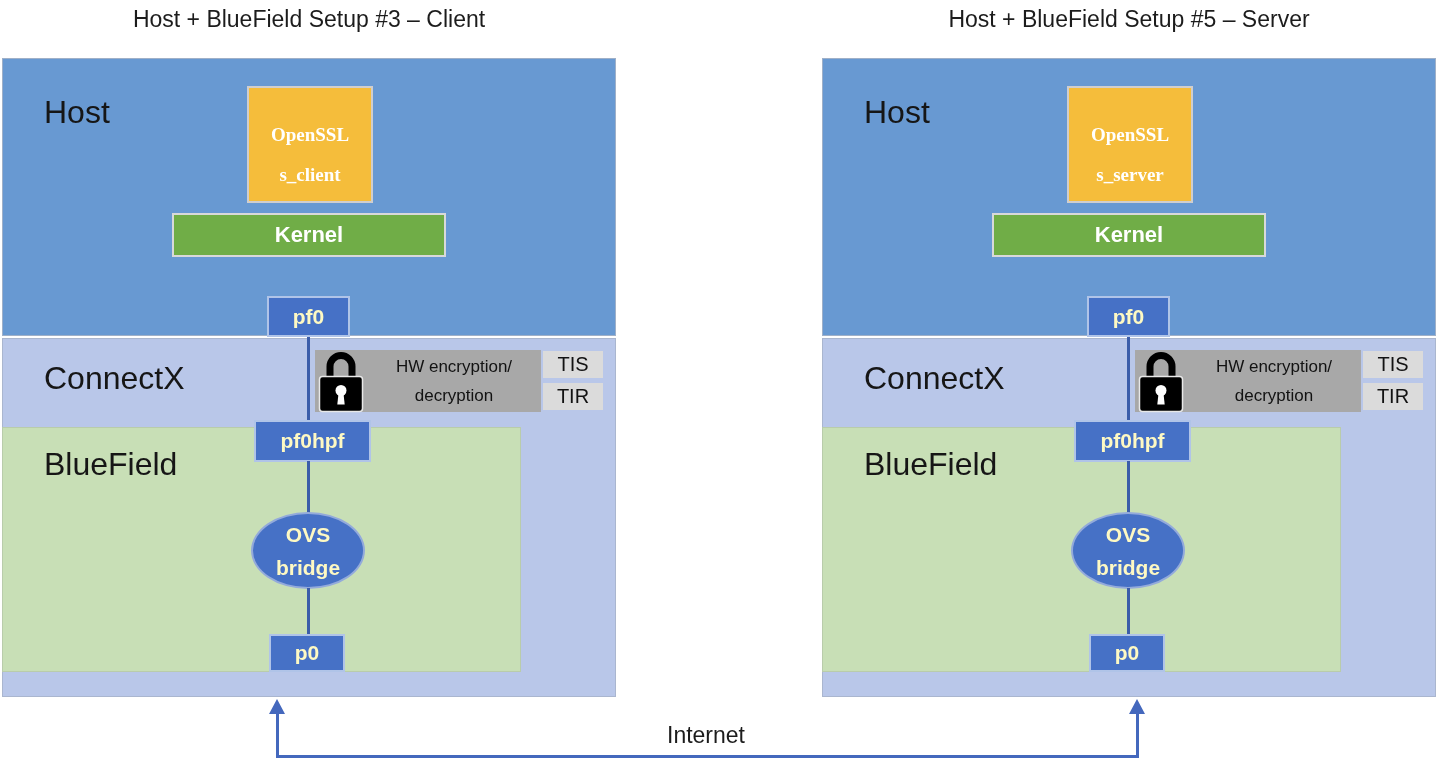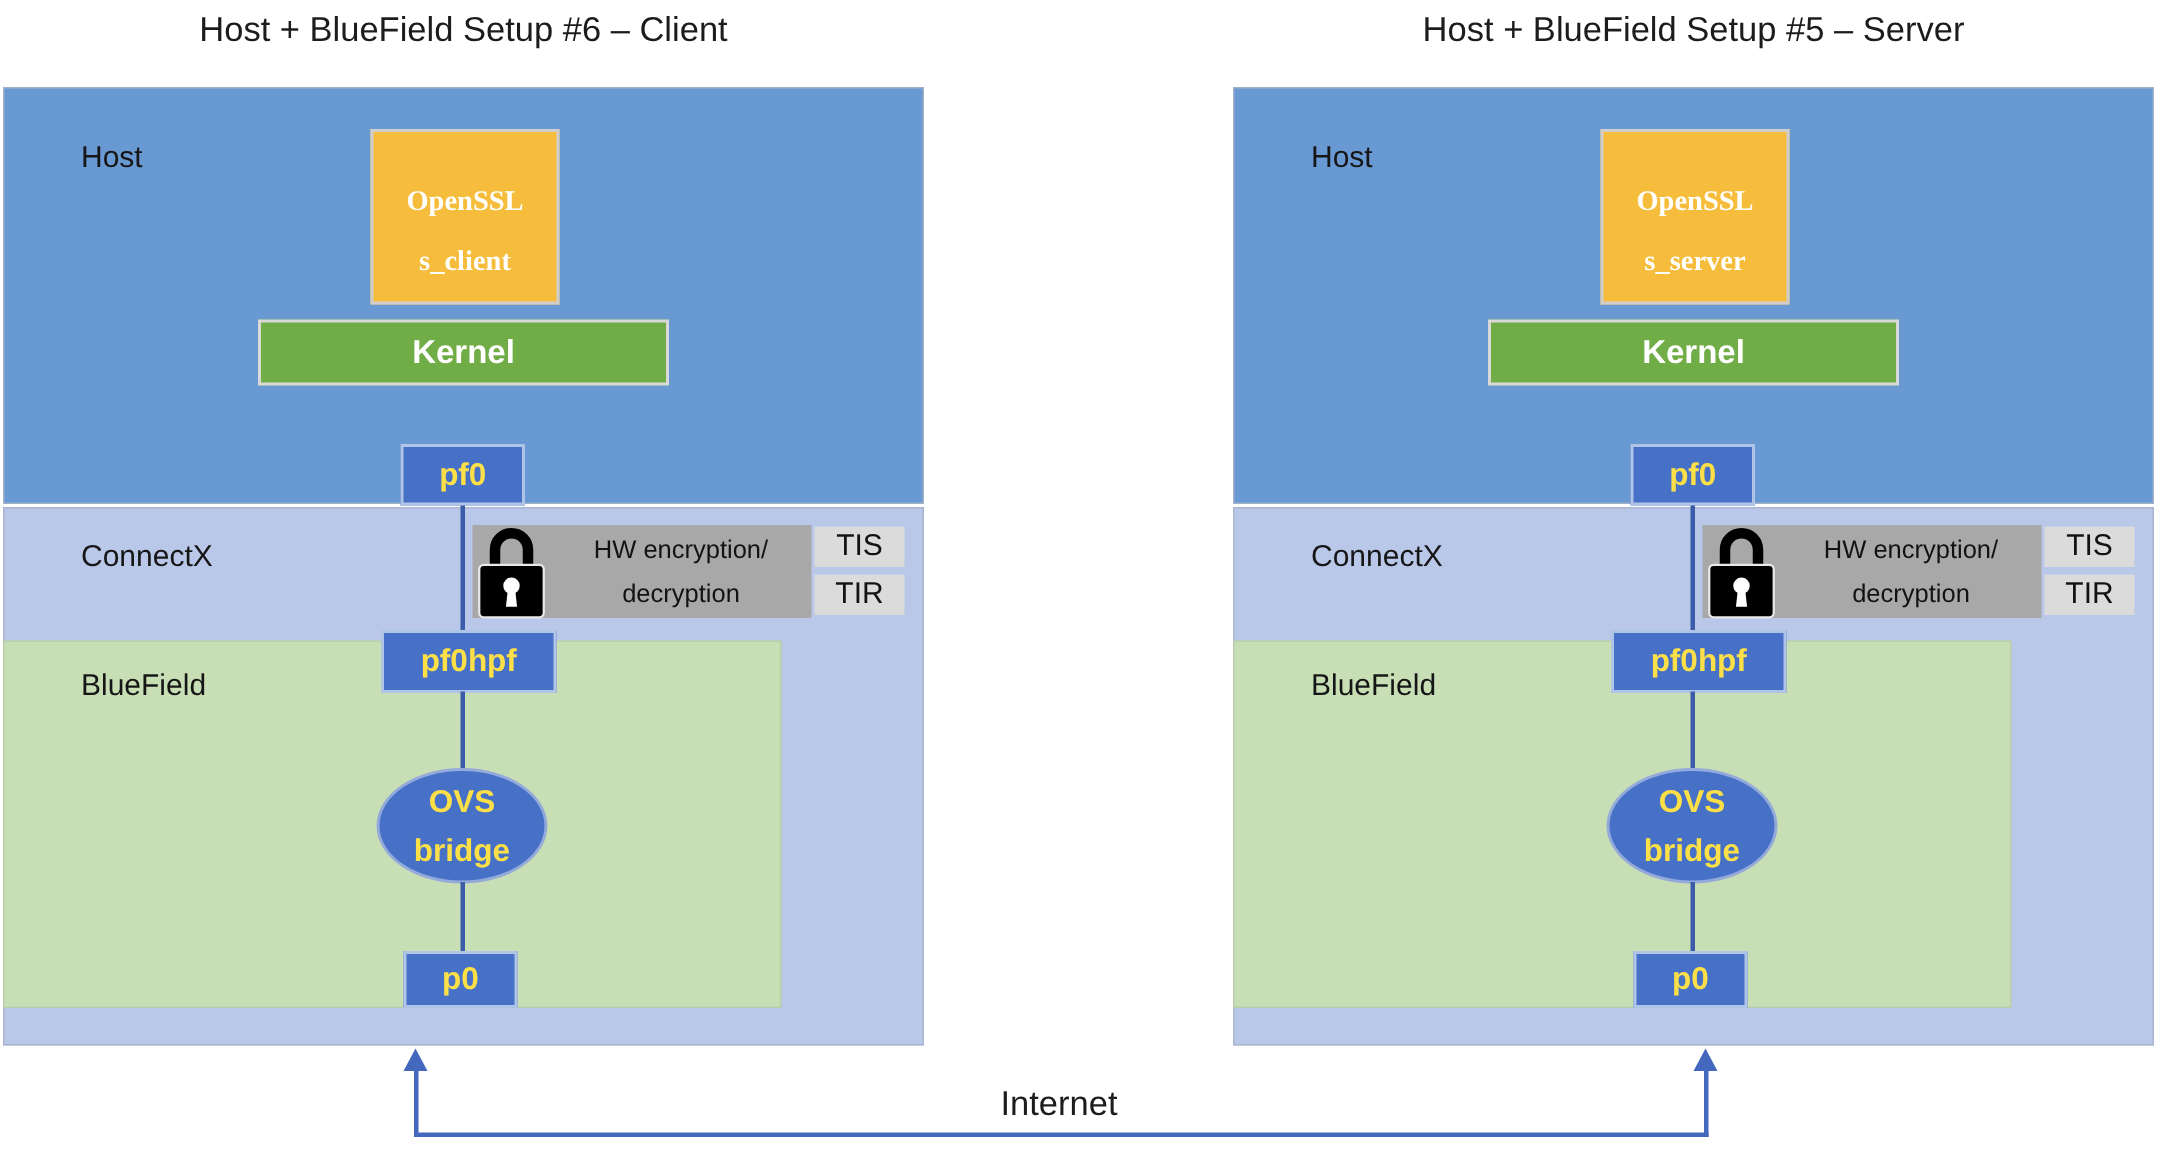--- a/index.html
+++ b/index.html
@@ -24,42 +24,42 @@
   }
   .panel-box {
     position:absolute; top:338px; left:0; width:614px; height:359px;
     background:var(--panel-blue); border:1px solid #aab6cf; box-sizing:border-box;
   }
   .green-box {
     position:absolute; top:427px; left:0; width:519px; height:245px;
     background:var(--bluefield-green); border:1px solid #b9ccab; box-sizing:border-box;
   }
 
-  .section-label { position:absolute; font-size:20px; color:#161616; white-space:nowrap;margin-left:10px; }
+  .section-label { position:absolute; font-size:32px; color:#161616; white-space:nowrap; }
   .host-label      { top:94px;  left:42px; }
   .connectx-label  { top:360px; left:42px; }
   .bluefield-label { top:446px; left:42px; }
 
   .openssl-box {
     position:absolute; top:86px; left:245px; width:126px; height:117px;
     background:var(--openssl-orange); border:2px solid var(--box-border-gray);
     box-sizing:border-box; color:#fff; font-size:19px; font-weight:600;
     display:flex; flex-direction:column; align-items:center; justify-content:center;
     padding-top:20px; line-height:40px; text-align:center;font-family:Liberation Serif, serif;
   }
   .kernel-box {
     position:absolute; top:213px; left:170px; width:274px; height:44px;
     background:var(--kernel-green); border:2px solid #d9d9d9; box-sizing:border-box;
     color:#fff; font-size:22px; font-weight:700;
     display:flex; align-items:center; justify-content:center;
   }
 
   .node {
     position:absolute; background:var(--node-blue); border:2px solid var(--node-border);
-    box-sizing:border-box; color:#fde047; font-size:21px; font-weight:700;
+    box-sizing:border-box; color:#fef9c3; font-size:21px; font-weight:700;
     display:flex; align-items:center; justify-content:center; text-align:center;
   }
   .pf0-box    { top:296px; left:265px; width:83px;  height:41px; }
   .pf0hpf-box { top:420px; left:252px; width:117px; height:42px; }
   .p0-box     { top:634px; left:267px; width:76px;  height:38px; }
   .ovs-ellipse {
     top:512px; left:249px; width:114px; height:77px; border-radius:50%;
     flex-direction:column; line-height:33px; border:2px solid #93aadb;
   }
 
@@ -100,21 +100,21 @@
     position:absolute; left:556px; top:722px; width:300px;
     text-align:center; font-size:23px; color:#1c1c1c;
   }
 </style>
 </head>
 <body>
 
 <div class="stage">
 
   <div class="setup" id="setup-left">
-    <div class="setup-title">Host + BlueField Setup #6 – Client</div>
+    <div class="setup-title">Host + BlueField Setup #3 – Client</div>
 
     <div class="host-box"></div>
     <div class="panel-box"></div>
     <div class="green-box"></div>
 
     <div class="section-label host-label">Host</div>
     <div class="section-label connectx-label">ConnectX</div>
     <div class="section-label bluefield-label">BlueField</div>
 
     <div class="openssl-box">

